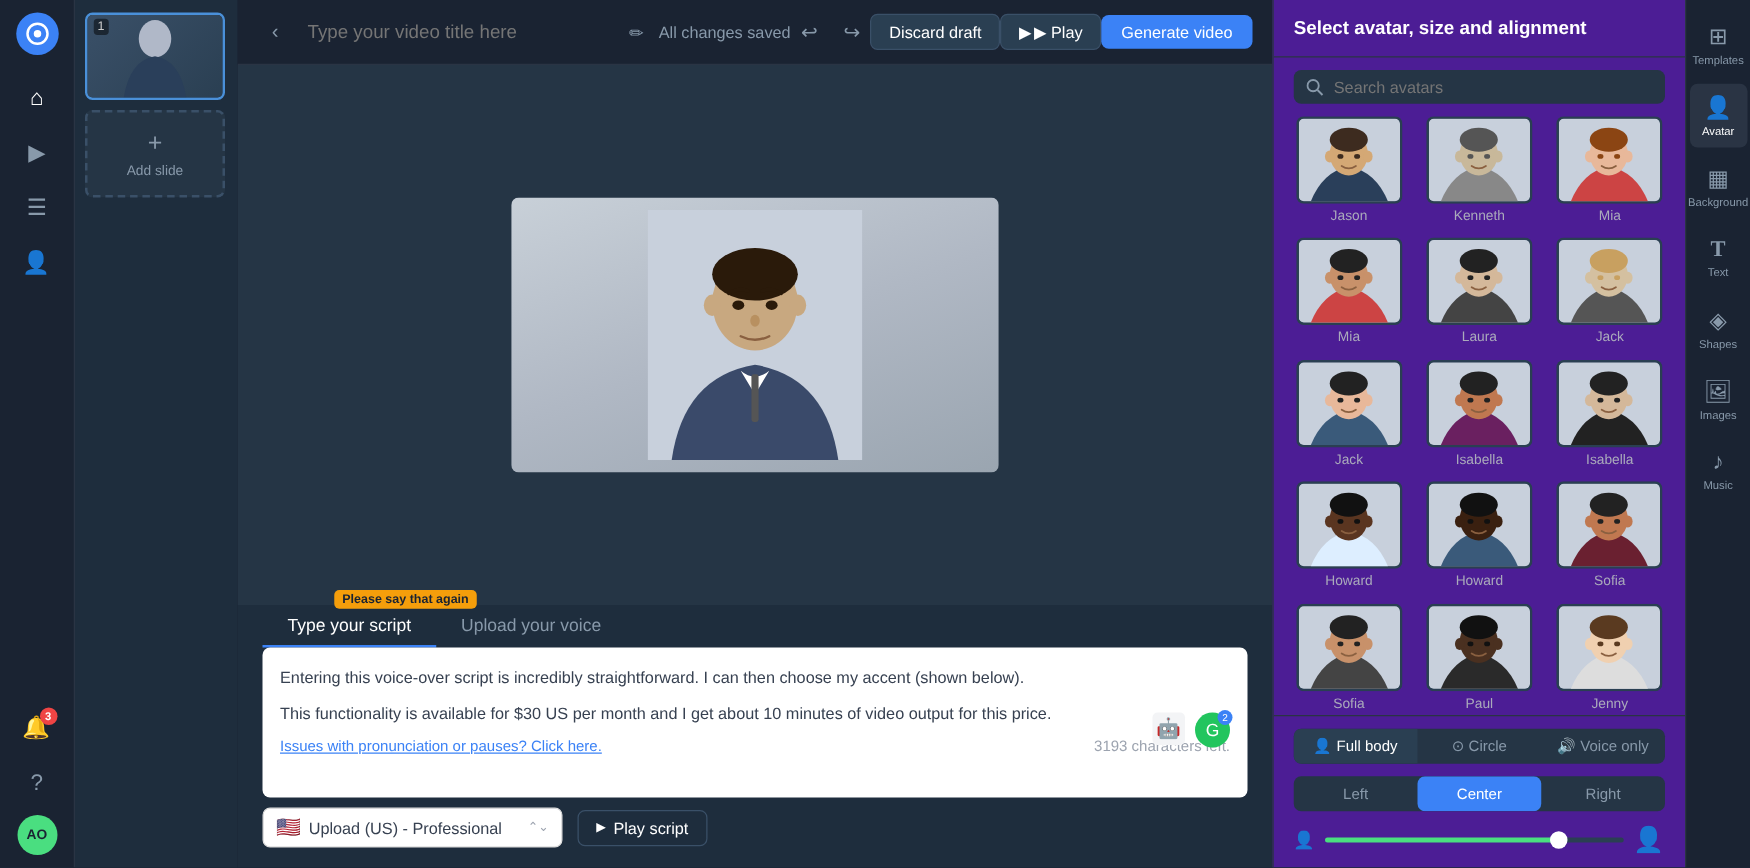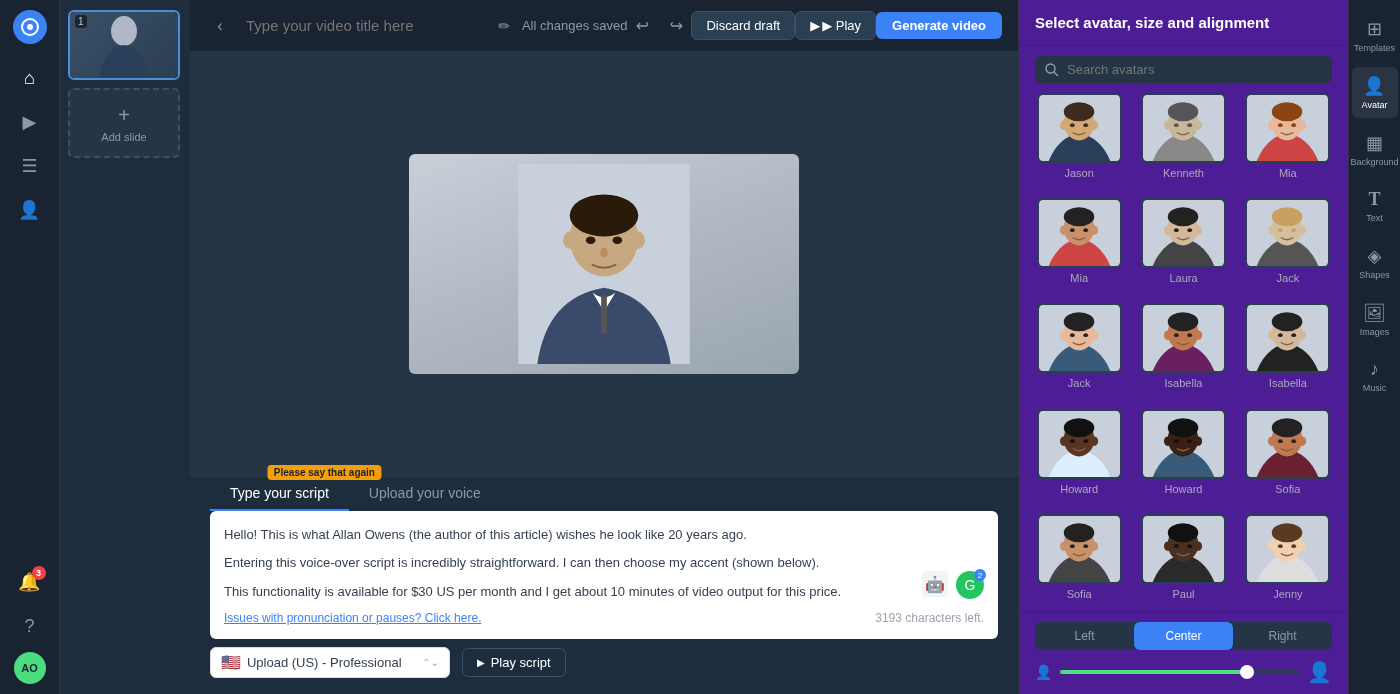--- a/index.html
+++ b/index.html
@@ -37,21 +37,21 @@
     }
     .back-btn { width: 28px; height: 28px; display: flex; align-items: center; justify-content: center; cursor: pointer; color: #8899aa; font-size: 16px; }
     .title-input { background: transparent; border: none; color: #ddd; font-size: 15px; flex: 1; outline: none; cursor: text; }
     .edit-icon { color: #8899aa; font-size: 14px; cursor: pointer; }
     .top-bar-right { margin-left: auto; display: flex; align-items: center; gap: 0; }
     .saved-text { font-size: 13px; color: #8899aa; }
     .undo-redo { display: flex; gap: 4px; }
     .icon-btn { width: 30px; height: 30px; display: flex; align-items: center; justify-content: center; cursor: pointer; color: #8899aa; border-radius: 6px; font-size: 16px; }
     .btn-discard { background: #2a3f52; color: #fff; border: 1px solid #3a5068; padding: 6px 14px; border-radius: 6px; cursor: pointer; font-size: 13px; }
     .btn-play { background: #2a3f52; color: #fff; border: 1px solid #3a5068; padding: 6px 14px; border-radius: 6px; cursor: pointer; font-size: 13px; display: flex; align-items: center; gap: 6px; }
-    .btn-generate { background: #3b82f6; color: #fff; border: none; padding: 6px 16px; border-radius: 6px; cursor: pointer; font-size: 13px; font-weight: 700; }
+    .btn-generate { background: #3b82f6; color: #fff; border: none; padding: 6px 16px; border-radius: 6px; cursor: pointer; font-size: 13px; font-weight: 400; }
 
     
     .canvas-area {
       flex: 1; display: flex; align-items: center; justify-content: center; background: #253545; padding: 20px; overflow: hidden;
     }
     .video-frame {
       width: 390px; height: 220px; background: #e8e8e8; border-radius: 6px; overflow: hidden; position: relative;
     }
     .video-frame-inner {
       width: 100%; height: 100%; background: linear-gradient(160deg, #c8d0d8 0%, #b0b8c4 50%, #9aa5b0 100%); display: flex; align-items: center; justify-content: center;
@@ -230,21 +230,20 @@
       <div class="tab active">
         <span class="tooltip-badge">Please say that again</span>
         <span>Type your script</span>
       </div>
       <div class="tab">
         <span>Upload your voice</span>
       </div>
     </div>
     <div class="script-box">
       <div class="script-text">
-        <p>Hello! This is what Allan Owens (the author of this article) wishes he look like 20 years ago.</p>
         <p>Entering this voice-over script is incredibly straightforward. I can then choose my accent (shown below).</p>
         <p>This functionality is available for $30 US per month and I get about 10 minutes of video output for this price.</p>
       </div>
       <div class="script-icons">
         <div class="script-icon" style="background:#f3f4f6; font-size:16px;">🤖</div>
         <div class="script-icon" style="background:#22c55e; border-radius:50%; width:28px; height:28px; font-size:14px; color:#fff; position:relative;">
           G
           <span style="position:absolute;top:-2px;right:-2px;background:#3b82f6;border-radius:50%;width:12px;height:12px;font-size:8px;display:flex;align-items:center;justify-content:center;">2</span>
         </div>
       </div>
@@ -516,20 +515,31 @@
     <ellipse cx="35" cy="32" rx="2.5" ry="2" fill="#5a3a20"></ellipse>
     <ellipse cx="49" cy="32" rx="2.5" ry="2" fill="#5a3a20"></ellipse>
     <path d="M36 40 Q42 44 48 40" stroke="#8a6040" stroke-width="1.5" fill="none" stroke-linecap="round"></path>
   </svg>
         </div>
         <span class="avatar-name">Jenny</span>
       </div>
     </div>
 
   <div class="view-options">
+    <div class="view-btn-group">
+      <div class="view-btn active">
+        <span>👤 Full body</span>
+      </div>
+      <div class="view-btn">
+        <span>⊙ Circle</span>
+      </div>
+      <div class="view-btn">
+        <span>🔊 Voice only</span>
+      </div>
+    </div>
     <div class="align-btn-group">
       <div class="align-btn">Left</div>
       <div class="align-btn active">Center</div>
       <div class="align-btn">Right</div>
     </div>
     <div class="size-slider-row">
       <span class="person-icon-small">👤</span>
       <input type="range" class="size-slider" value="80" min="0" max="100" style="">
       <span class="person-icon-small" style="font-size:20px;">👤</span>
     </div>

